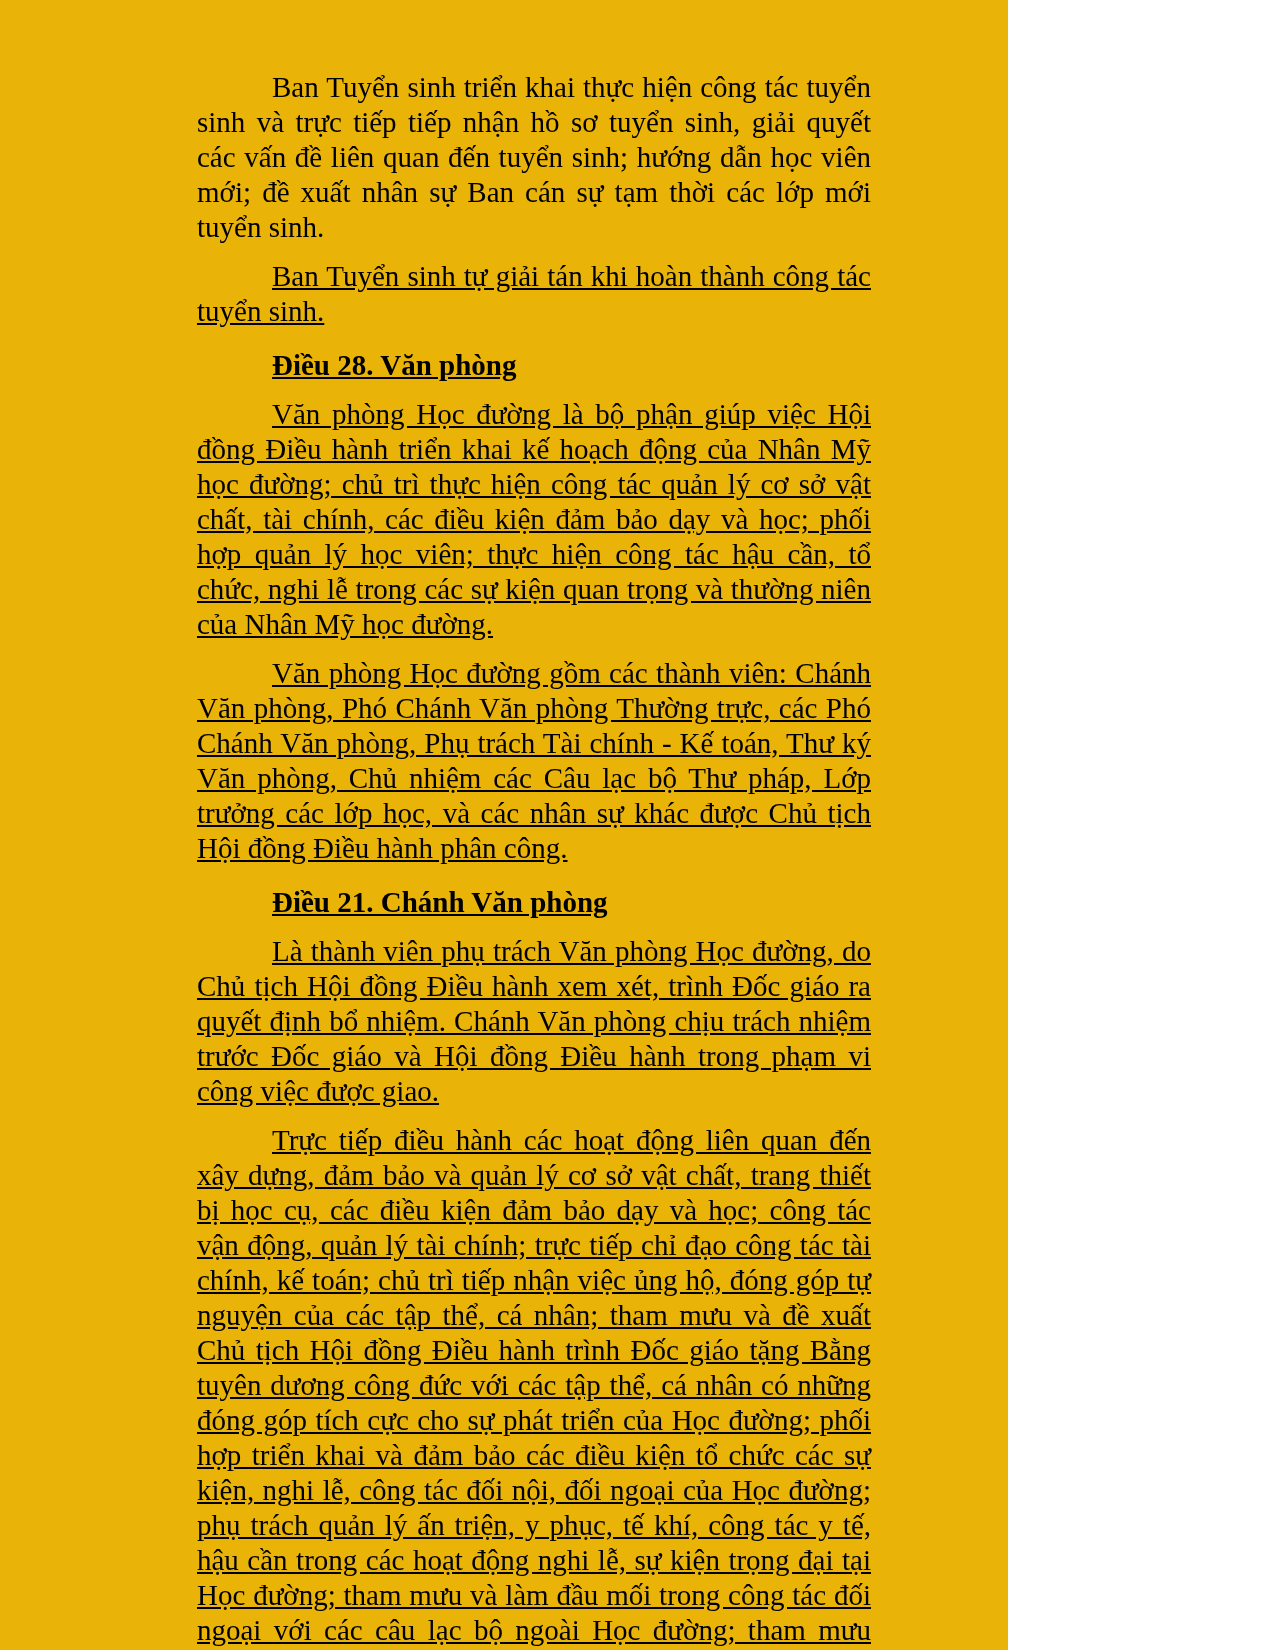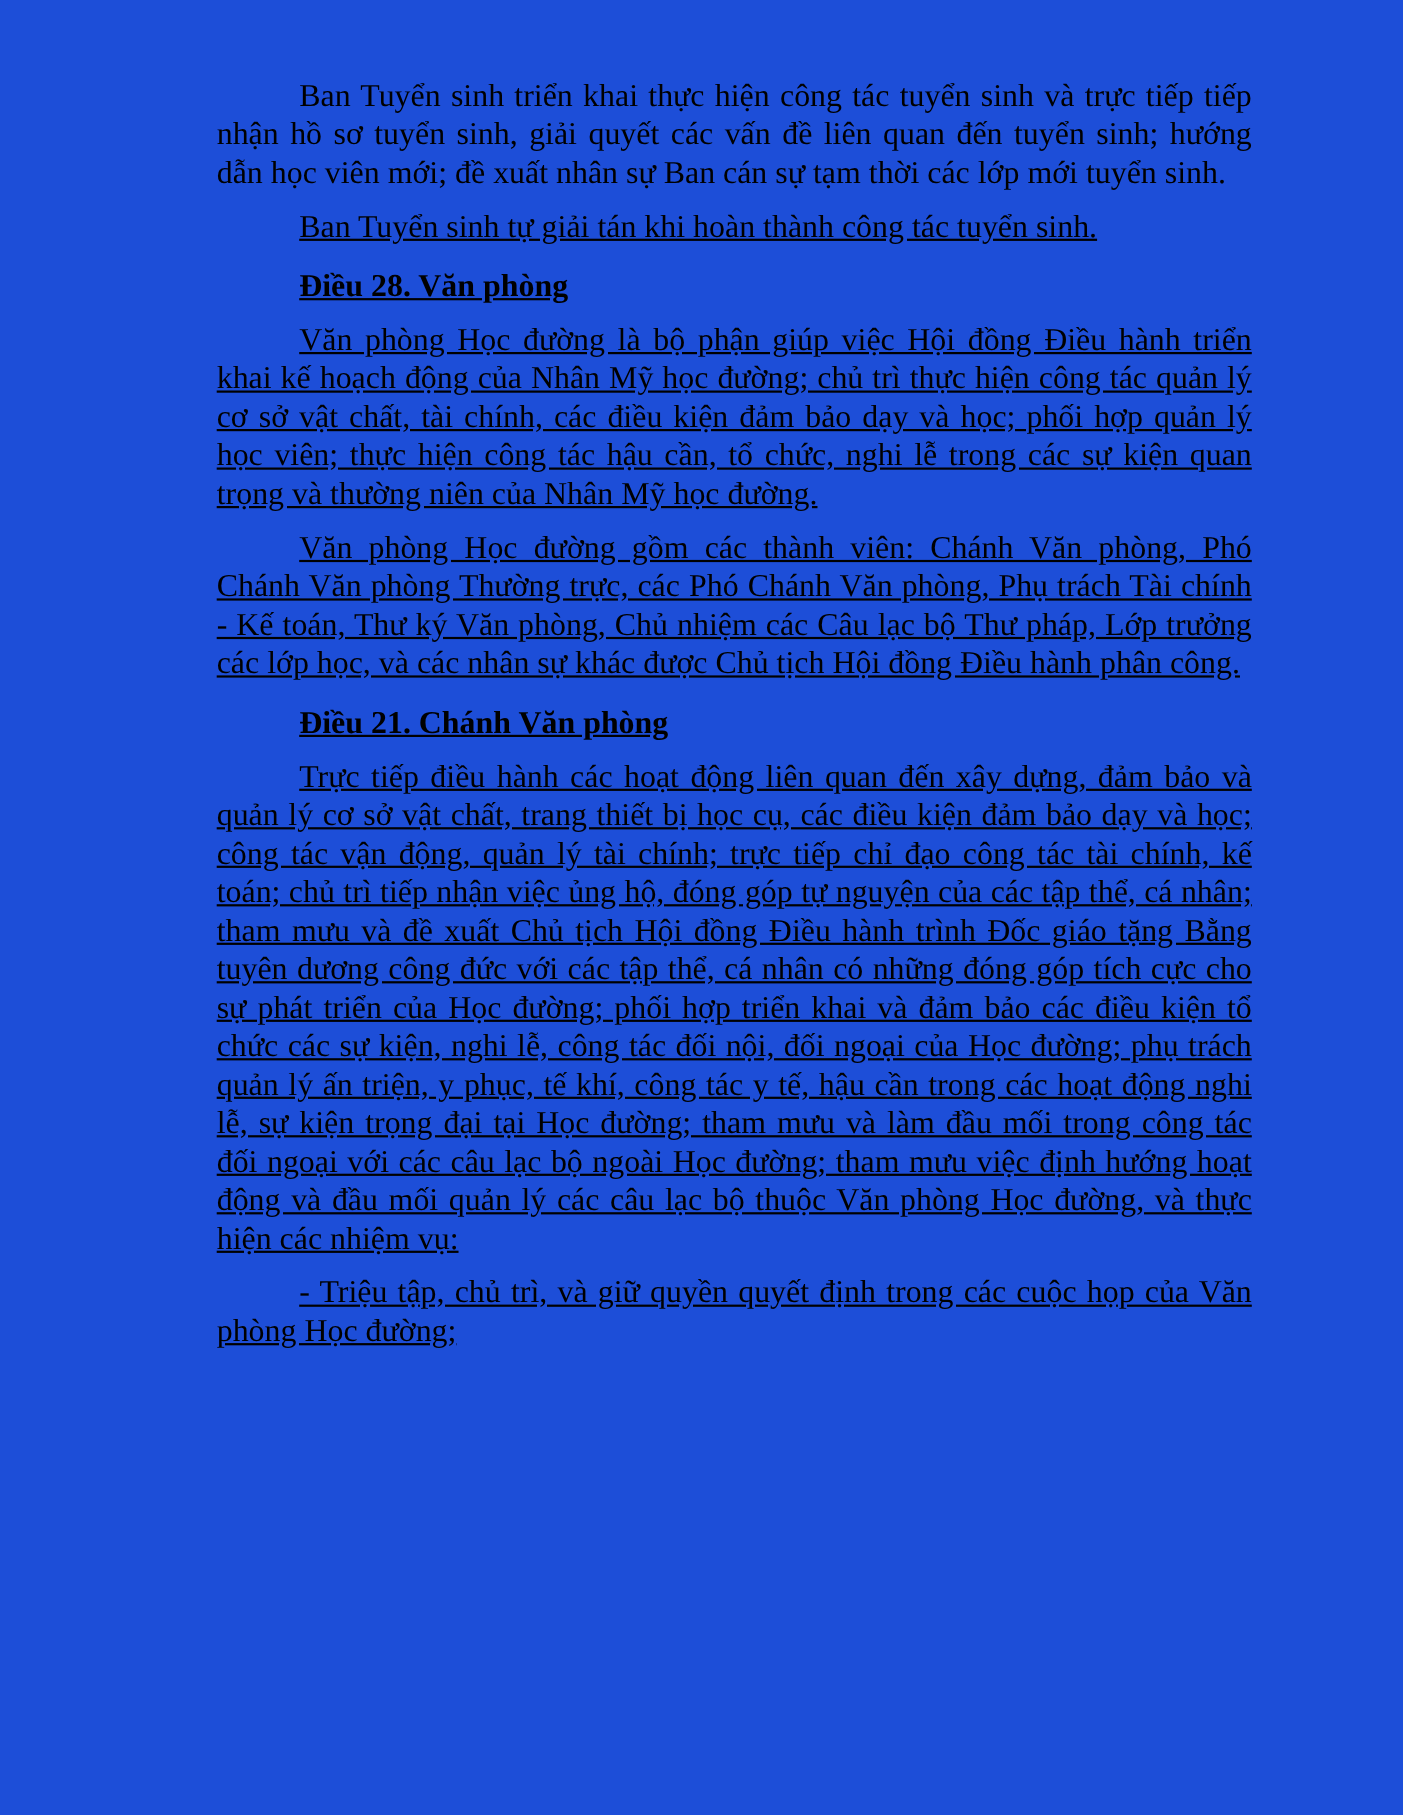--- a/index.html
+++ b/index.html
@@ -2,24 +2,24 @@
 <html lang="vi"><head>
 <meta charset="utf-8">
 <style>
   html, body {
     margin: 0;
     padding: 0;
     background: #ffffff;
   }
   .page {
     position: relative;
-    width: 1275px;
+    width: 1008px;
     height: 1650px;
     box-sizing: border-box;
-    background: #1d4ed8;
+    background: #eab308;
     color: #000000;
     font-family: "Liberation Serif", "DejaVu Serif", serif;
     font-size: 29px;
     line-height: 35px;
     text-align: justify;
     padding: 70px 137px 0 197px;
     overflow: hidden;
   }
   .page p {
     margin: 0;
@@ -38,15 +38,16 @@
 </head>
 <body>
 
 <div class="page">
   <p>Ban Tuyển sinh triển khai thực hiện công tác tuyển sinh và trực tiếp tiếp nhận hồ sơ tuyển sinh, giải quyết các vấn đề liên quan đến tuyển sinh; hướng dẫn học viên mới; đề xuất nhân sự Ban cán sự tạm thời các lớp mới tuyển sinh.</p>
   <p>Ban Tuyển sinh tự giải tán khi hoàn thành công tác tuyển sinh.</p>
   <p class="heading">Điều 28. Văn phòng</p>
   <p>Văn phòng Học đường là bộ phận giúp việc Hội đồng Điều hành triển khai kế hoạch động của Nhân Mỹ học đường; chủ trì thực hiện công tác quản lý cơ sở vật chất, tài chính, các điều kiện đảm bảo dạy và học; phối hợp quản lý học viên; thực hiện công tác hậu cần, tổ chức, nghi lễ trong các sự kiện quan trọng và thường niên của Nhân Mỹ học đường.</p>
   <p>Văn phòng Học đường gồm các thành viên: Chánh Văn phòng, Phó Chánh Văn phòng Thường trực, các Phó Chánh Văn phòng, Phụ trách Tài chính - Kế toán, Thư ký Văn phòng, Chủ nhiệm các Câu lạc bộ Thư pháp, Lớp trưởng các lớp học, và các nhân sự khác được Chủ tịch Hội đồng Điều hành phân công.</p>
   <p class="heading">Điều 21. Chánh Văn phòng</p>
+  <p>Là thành viên phụ trách Văn phòng Học đường, do Chủ tịch Hội đồng Điều hành xem xét, trình Đốc giáo ra quyết định bổ nhiệm. Chánh Văn phòng chịu trách nhiệm trước Đốc giáo và Hội đồng Điều hành trong phạm vi công việc được giao.</p>
   <p>Trực tiếp điều hành các hoạt động liên quan đến xây dựng, đảm bảo và quản lý cơ sở vật chất, trang thiết bị học cụ, các điều kiện đảm bảo dạy và học; công tác vận động, quản lý tài chính; trực tiếp chỉ đạo công tác tài chính, kế toán; chủ trì tiếp nhận việc ủng hộ, đóng góp tự nguyện của các tập thể, cá nhân; tham mưu và đề xuất Chủ tịch Hội đồng Điều hành trình Đốc giáo tặng Bằng tuyên dương công đức với các tập thể, cá nhân có những đóng góp tích cực cho sự phát triển của Học đường; phối hợp triển khai và đảm bảo các điều kiện tổ chức các sự kiện, nghi lễ, công tác đối nội, đối ngoại của Học đường; phụ trách quản lý ấn triện, y phục, tế khí, công tác y tế, hậu cần trong các hoạt động nghi lễ, sự kiện trọng đại tại Học đường; tham mưu và làm đầu mối trong công tác đối ngoại với các câu lạc bộ ngoài Học đường; tham mưu việc định hướng hoạt động và đầu mối quản lý các câu lạc bộ thuộc Văn phòng Học đường, và thực hiện các nhiệm vụ:</p>
   <p>- Triệu tập, chủ trì, và giữ quyền quyết định trong các cuộc họp của Văn phòng Học đường;</p>
 </div>
 
 </body></html>

